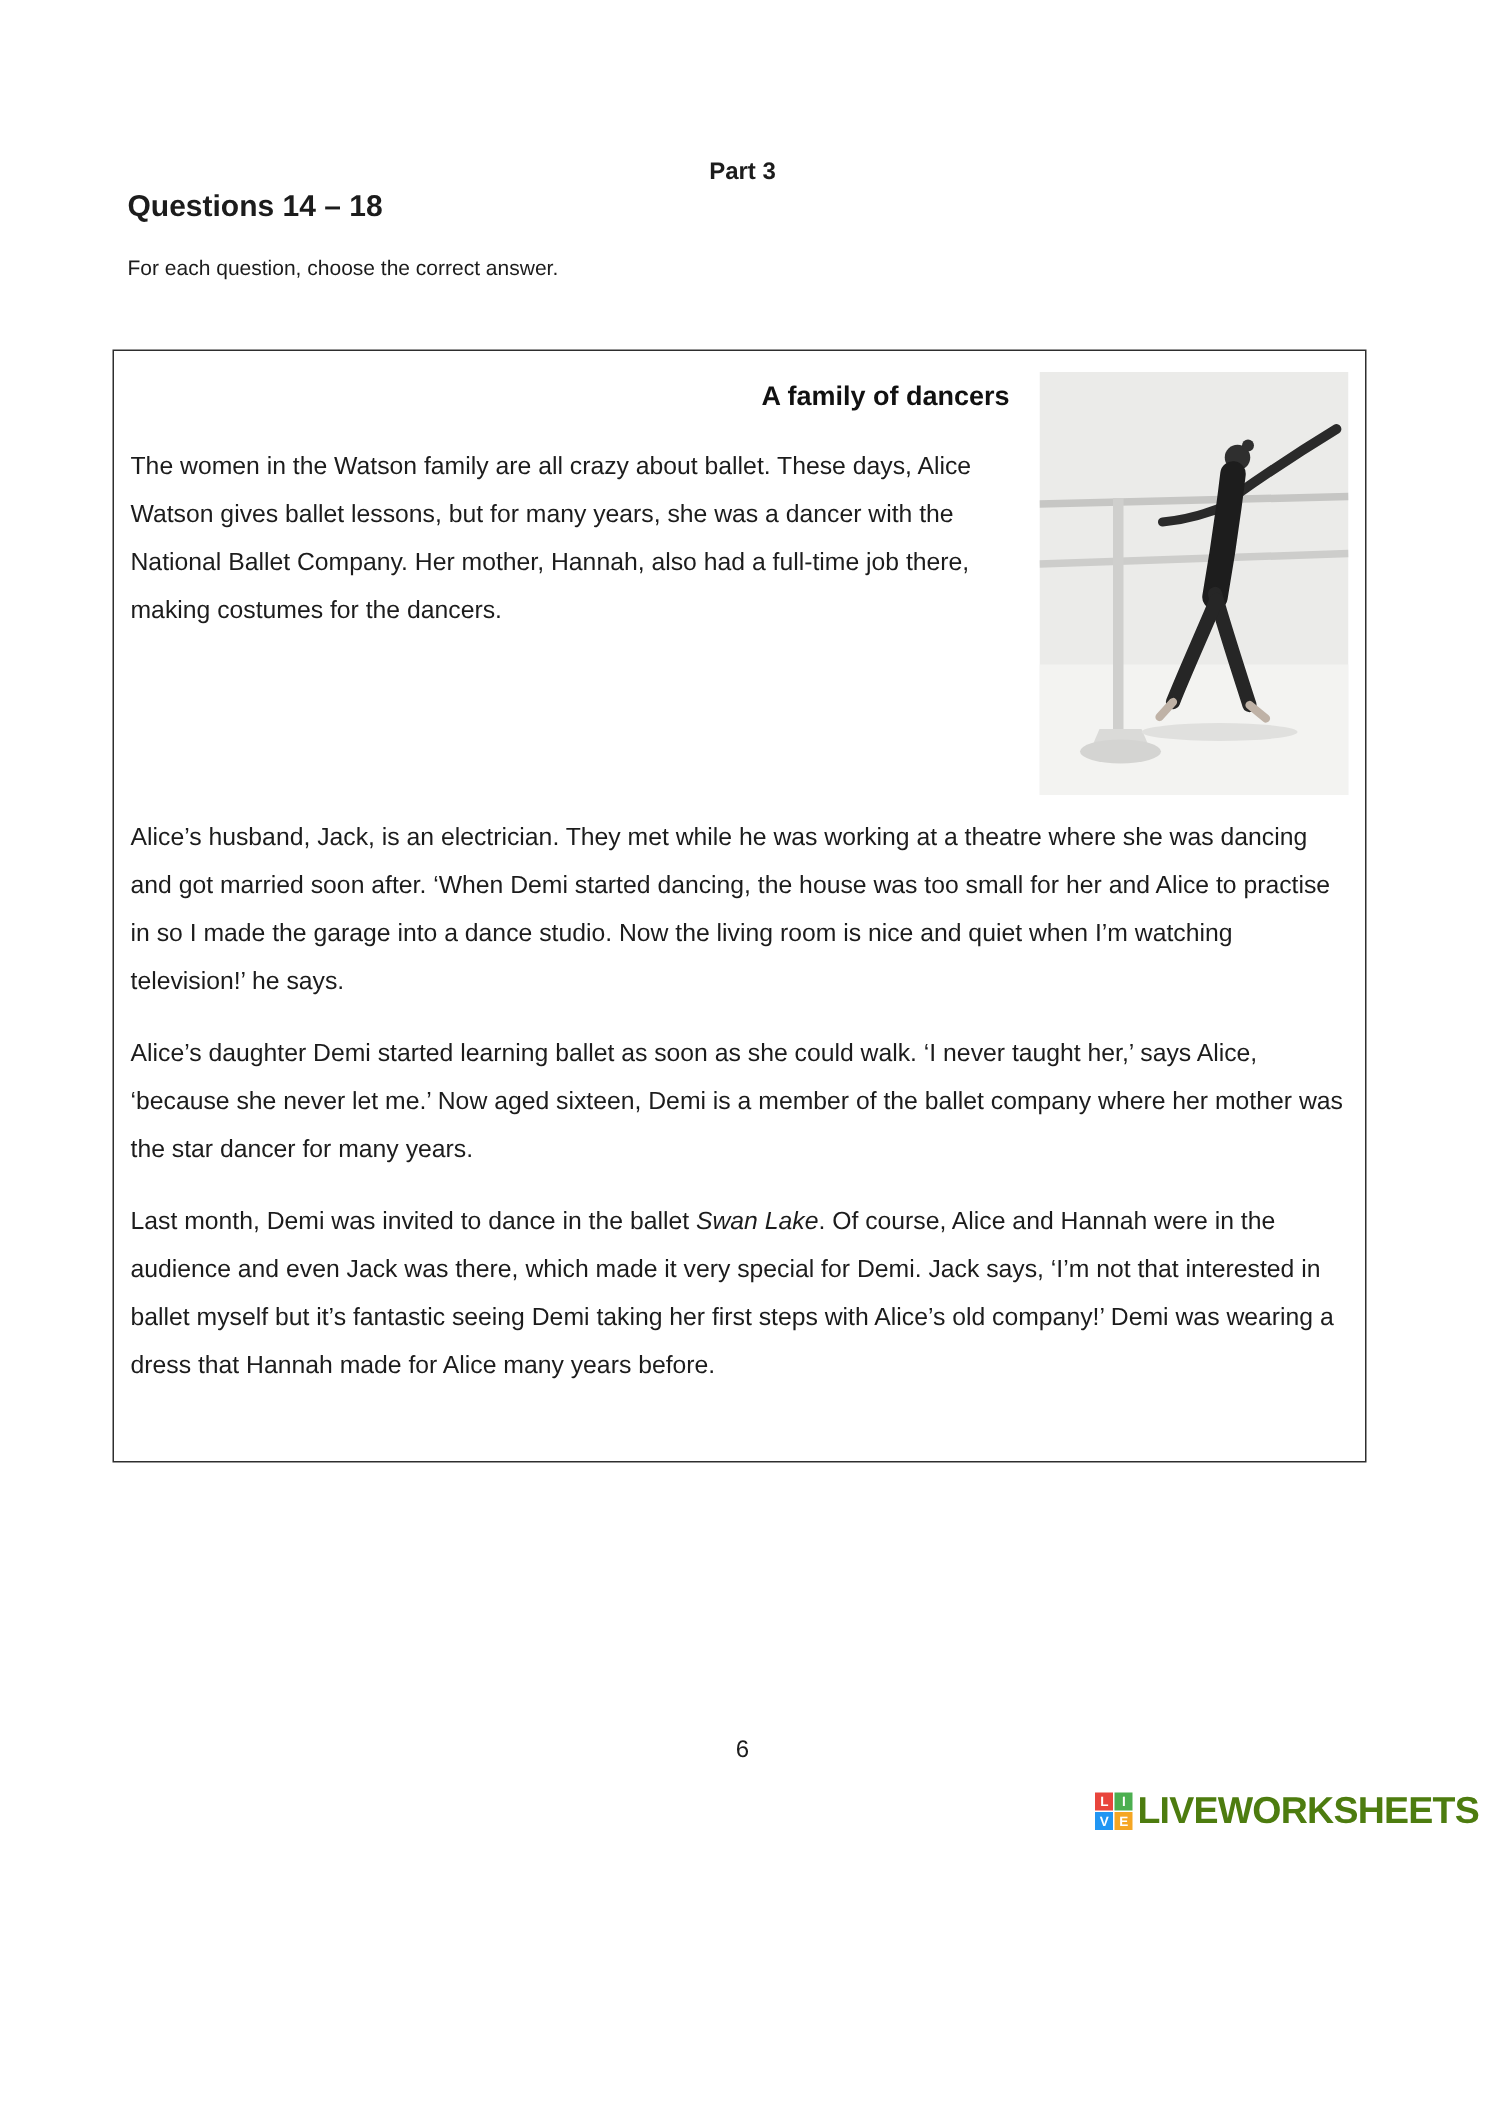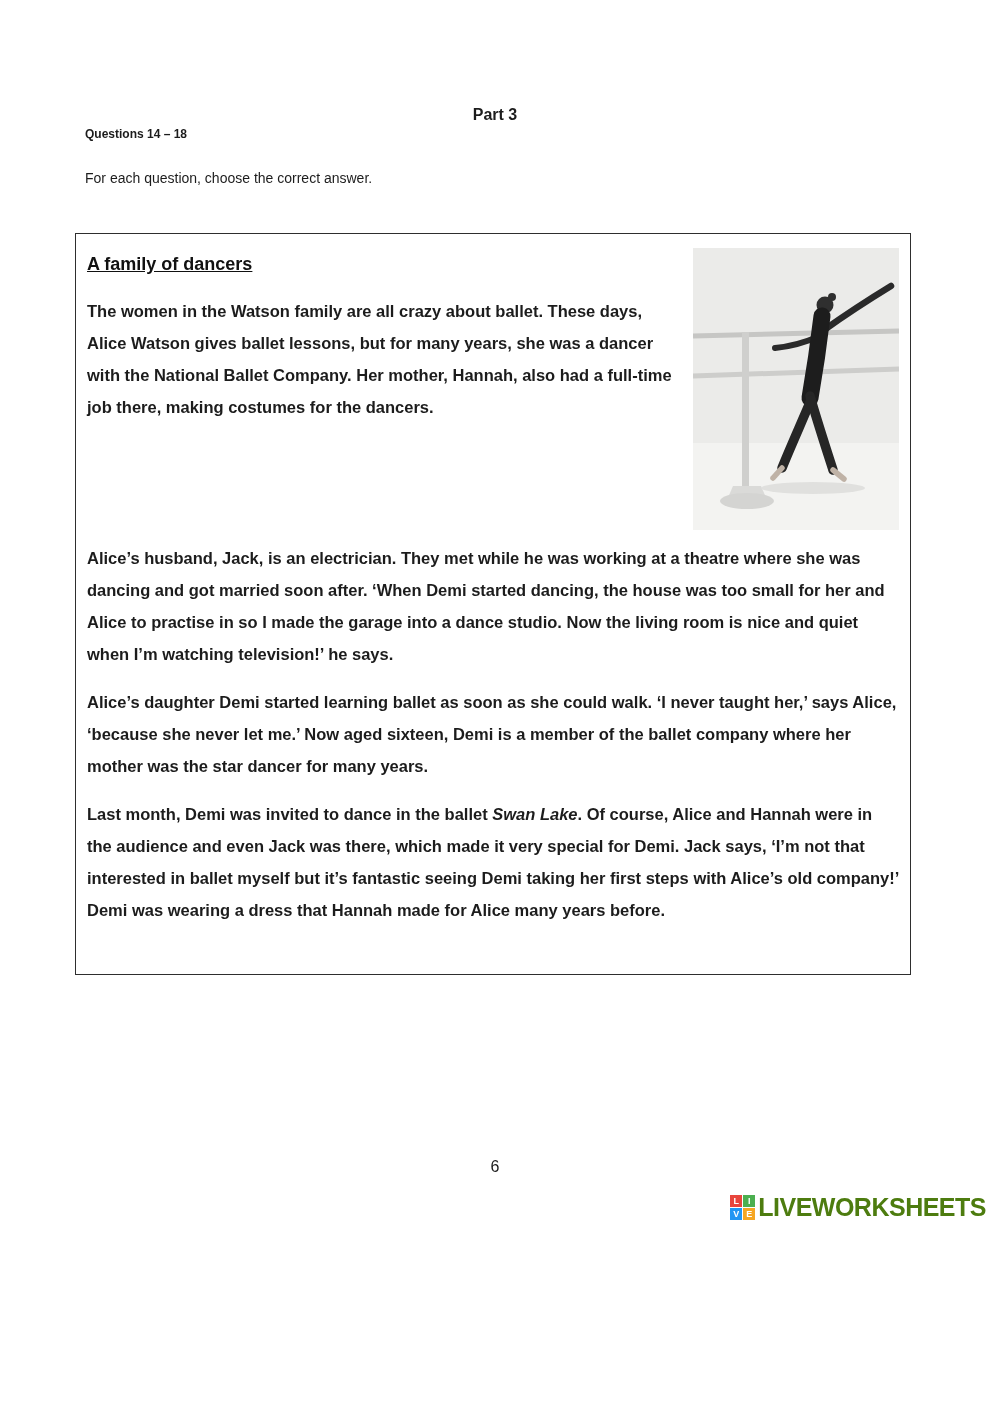--- a/index.html
+++ b/index.html
@@ -13,50 +13,49 @@
     font-family: "Liberation Sans", sans-serif;
     color: #1c1c1c;
     overflow: hidden;
   }
   .part-title {
     position: absolute; top: 106px; left: 10px; width: 970px;
     text-align: center; font-size: 16px; font-weight: bold;
   }
   .questions-label {
     position: absolute; top: 127px; left: 85px;
-    font-size: 12px; font-weight: bold;
+    font-size: 20px; font-weight: bold;
   }
   .instruction {
     position: absolute; top: 170px; left: 85px;
     font-size: 14px;
   }
   .passage-box {
     position: absolute; left: 75px; top: 233px;
     width: 836px; height: 742px;
     border: 1.6px solid #2e2e2e;
     padding: 12px 11px 0 11px;
     background: #ffffff;
   }
   .photo {
     float: right;
     width: 206px; height: 282px;
     margin: 2px 0 12px 20px;
   }
   .photo svg { display: block; width: 100%; height: 100%; }
   .passage-title {
     margin: 8px 0 20px;
-    text-align: left;
-    font-size: 18px; font-weight: bold; color: #111111; text-decoration: underline;
+    text-align: right;
+    font-size: 18px; font-weight: bold; color: #111111;
   }
   .passage-para {
     margin: 0 0 16px;
     font-size: 16.5px;
     line-height: 32px;
     color: #1c1c1c;
-    font-weight: bold;
   }
   .passage-para.clear { clear: both; }
   .page-number {
     position: absolute; bottom: 58px; left: 10px; width: 970px;
     text-align: center; font-size: 16px; color: #1c1c1c;
   }
   .logo {
     position: absolute; right: 14px; bottom: 12px;
     display: flex; align-items: center; gap: 3px;
   }

